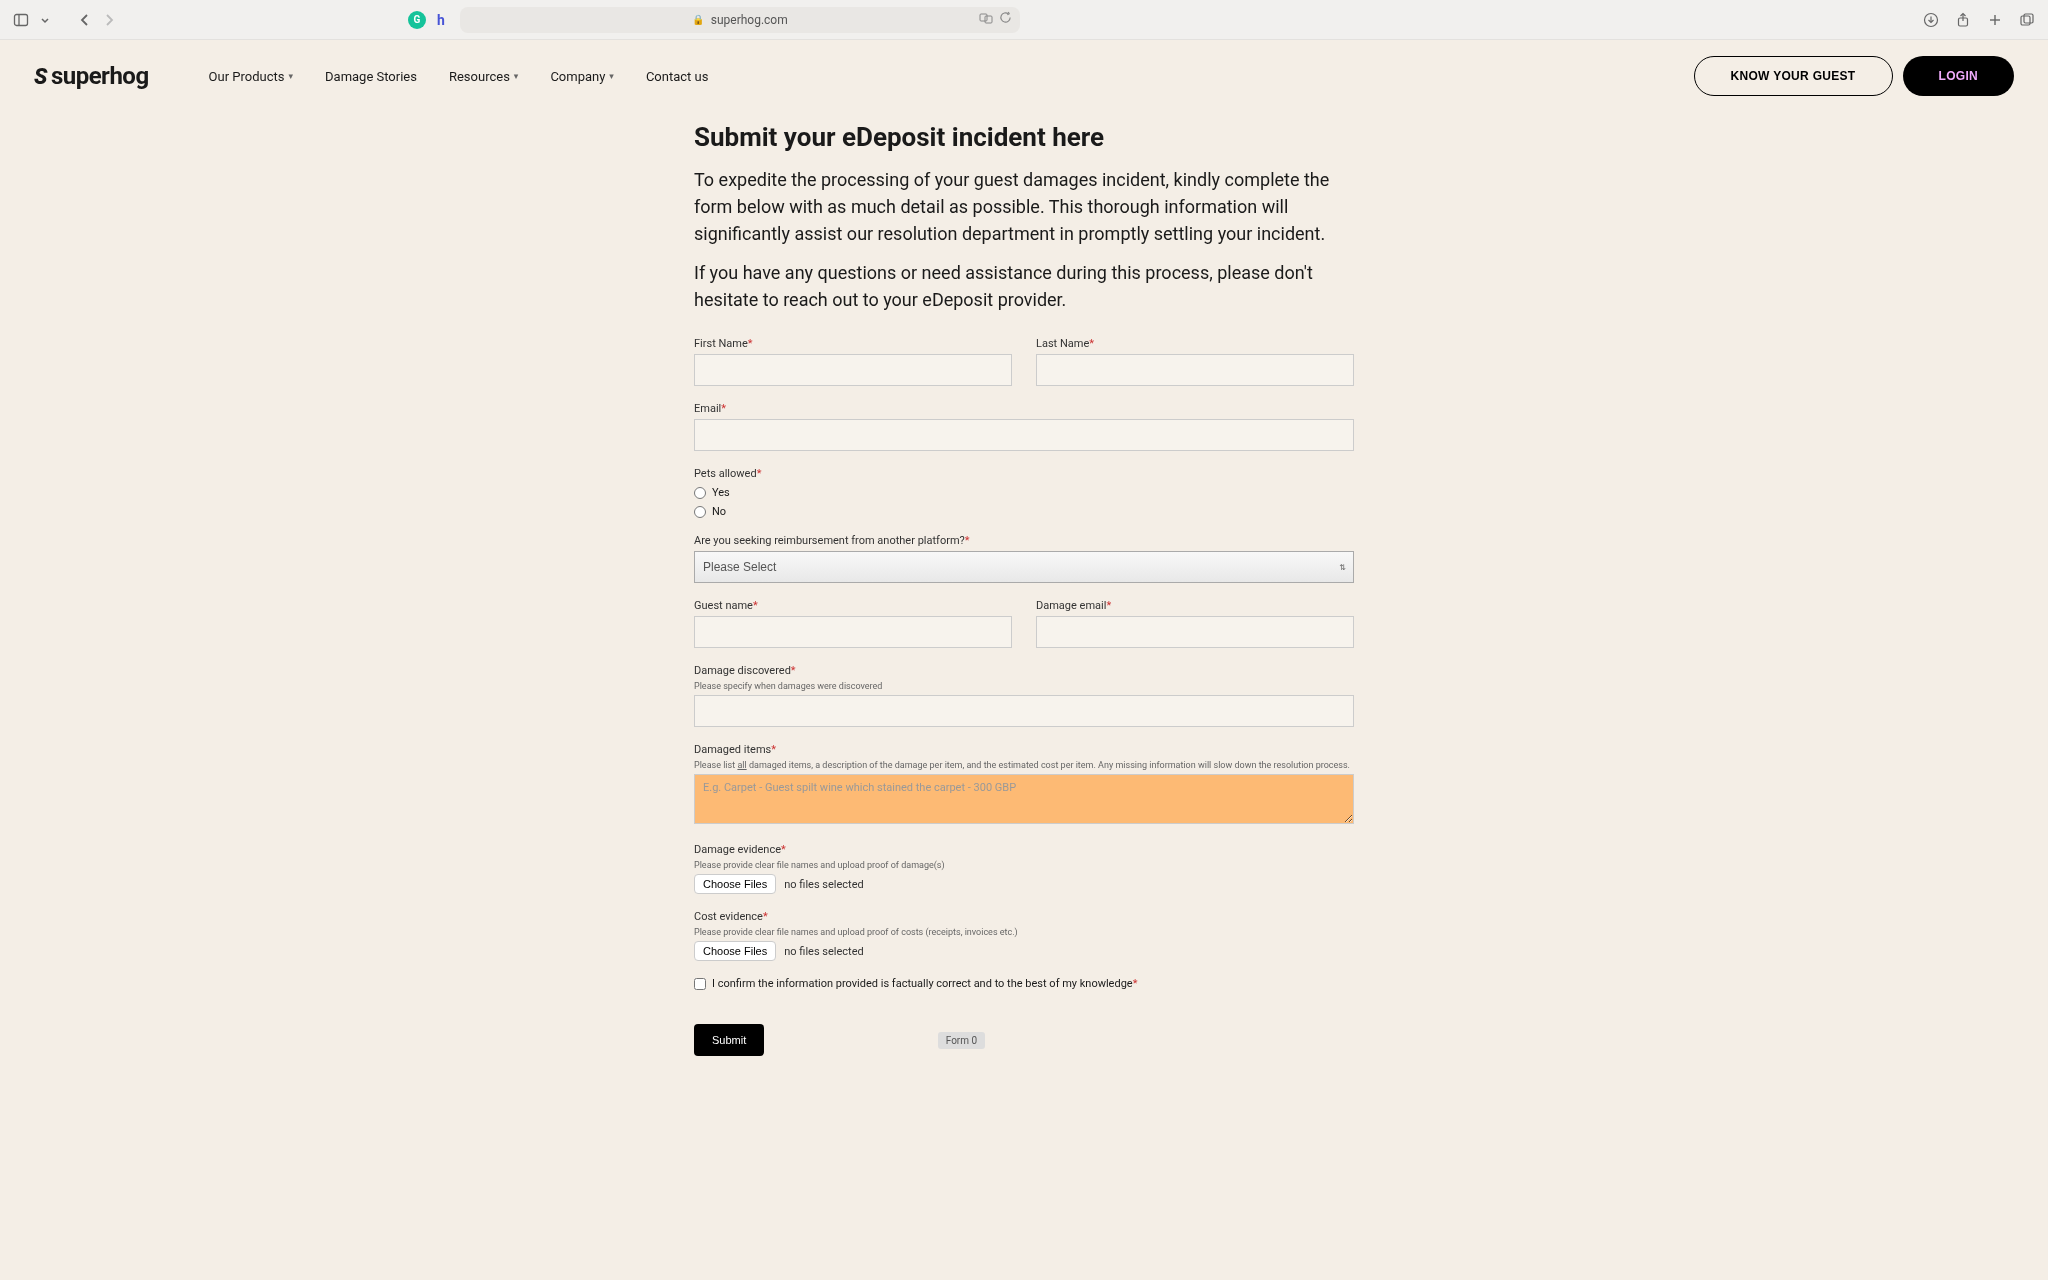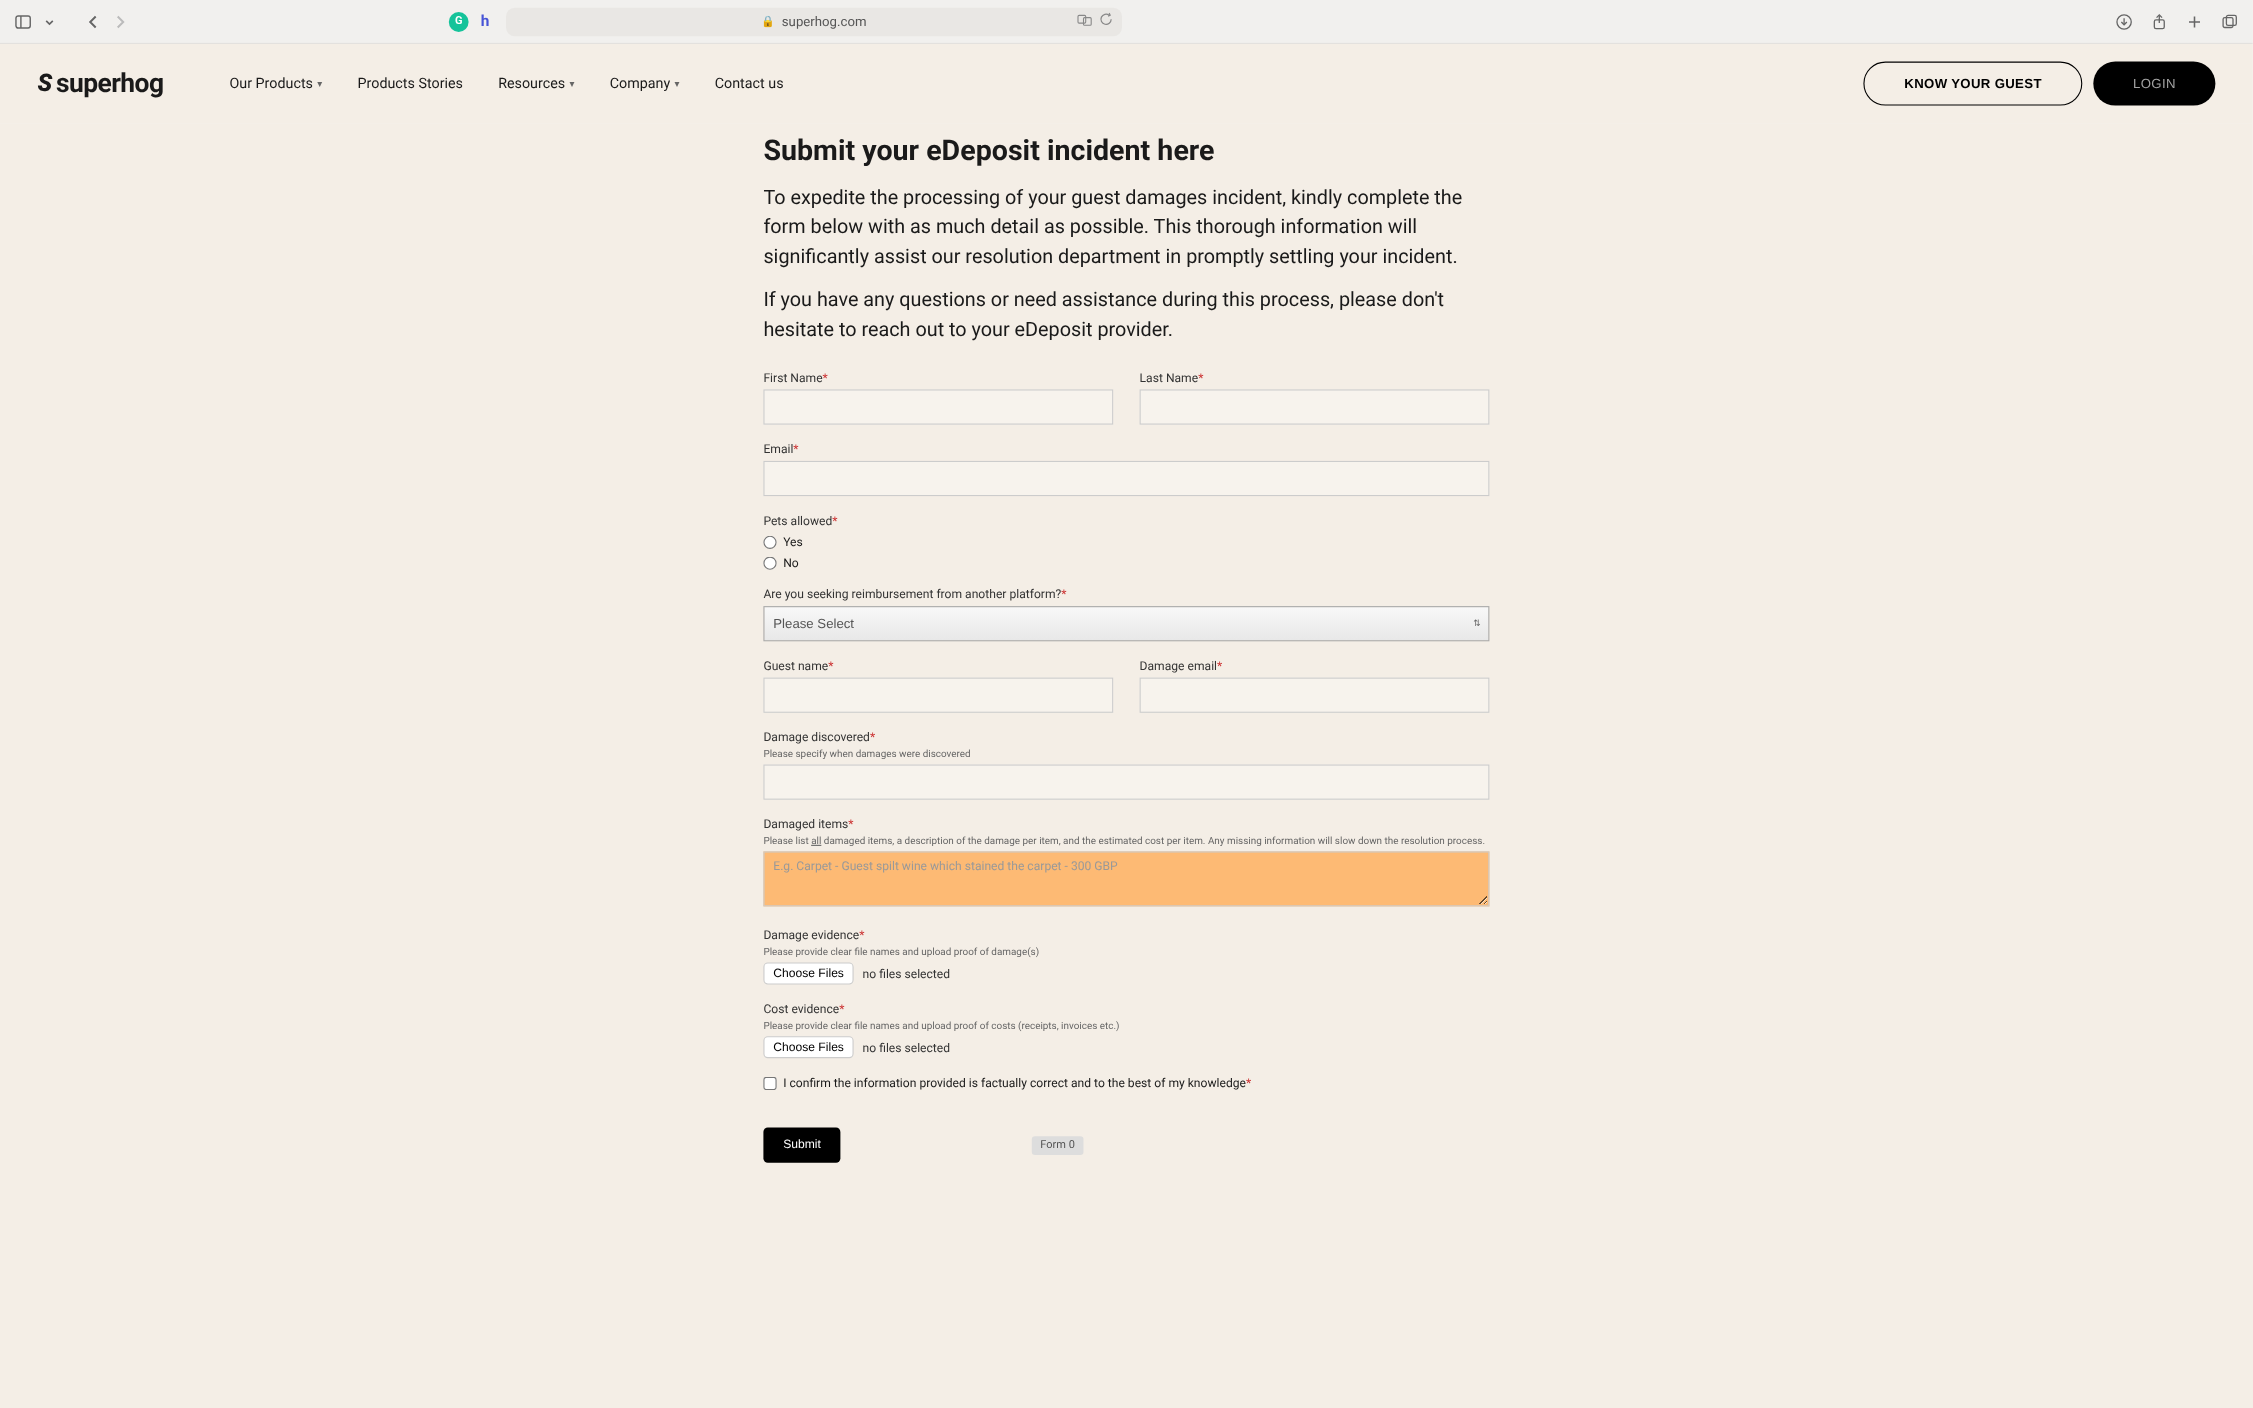--- a/index.html
+++ b/index.html
@@ -147,26 +147,26 @@
       background: transparent;
       border-radius: 24px;
       padding: 12px 36px;
       font-size: 12px;
       font-weight: 700;
       letter-spacing: 0.3px;
       cursor: pointer;
     }
     .btn-login {
       background: #000;
-      color: #a3a3a3;
+      color: #f0abfc;
       border: none;
       border-radius: 24px;
       padding: 12px 36px;
       font-size: 12px;
-      font-weight: 400;
+      font-weight: 700;
       letter-spacing: 0.3px;
       cursor: pointer;
     }
     
     
     .page {
       background: #f4eee6;
       min-height: calc(100vh - 112px);
       padding-bottom: 40px;
     }
@@ -415,21 +415,21 @@
   <div class="logo">
     <span class="logo-mark">S</span>
     <span>superhog</span>
   </div>
   <nav class="nav">
     <div class="nav-item">
       <span>Our Products</span>
       <span class="chevron">▾</span>
     </div>
     <div class="nav-item">
-      <span>Products Stories</span>
+      <span>Damage Stories</span>
     </div>
     <div class="nav-item">
       <span>Resources</span>
       <span class="chevron">▾</span>
     </div>
     <div class="nav-item">
       <span>Company</span>
       <span class="chevron">▾</span>
     </div>
     <div class="nav-item">

